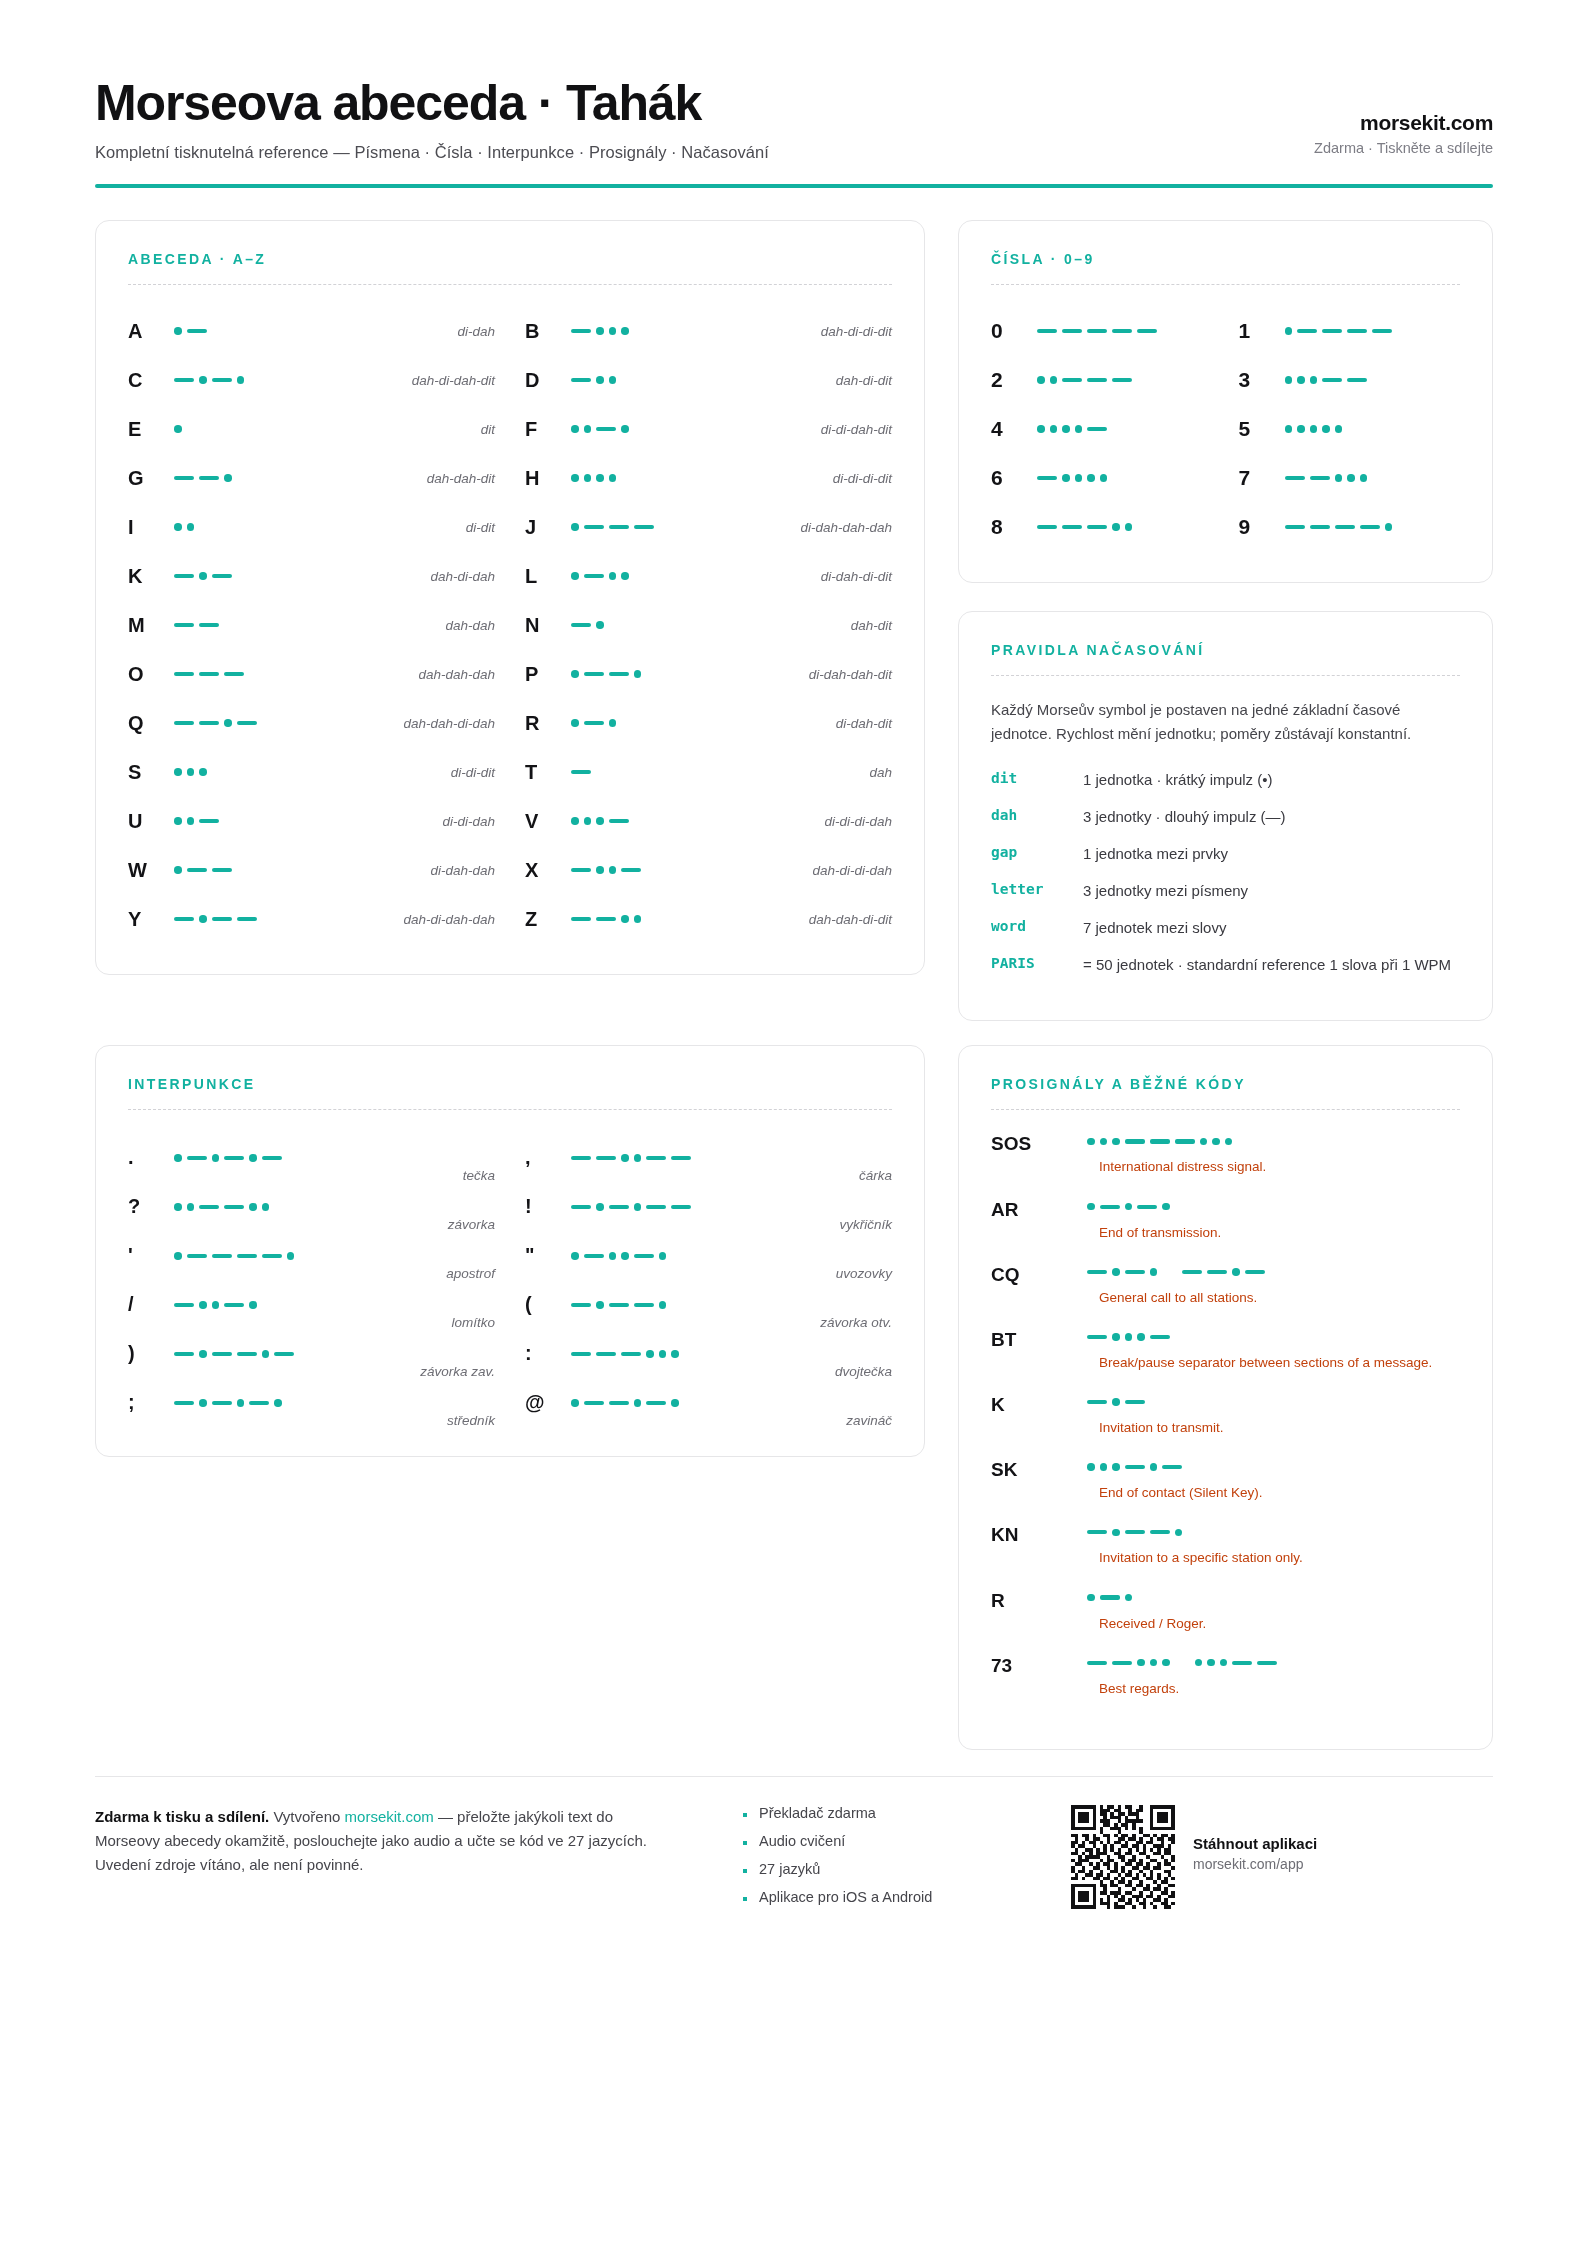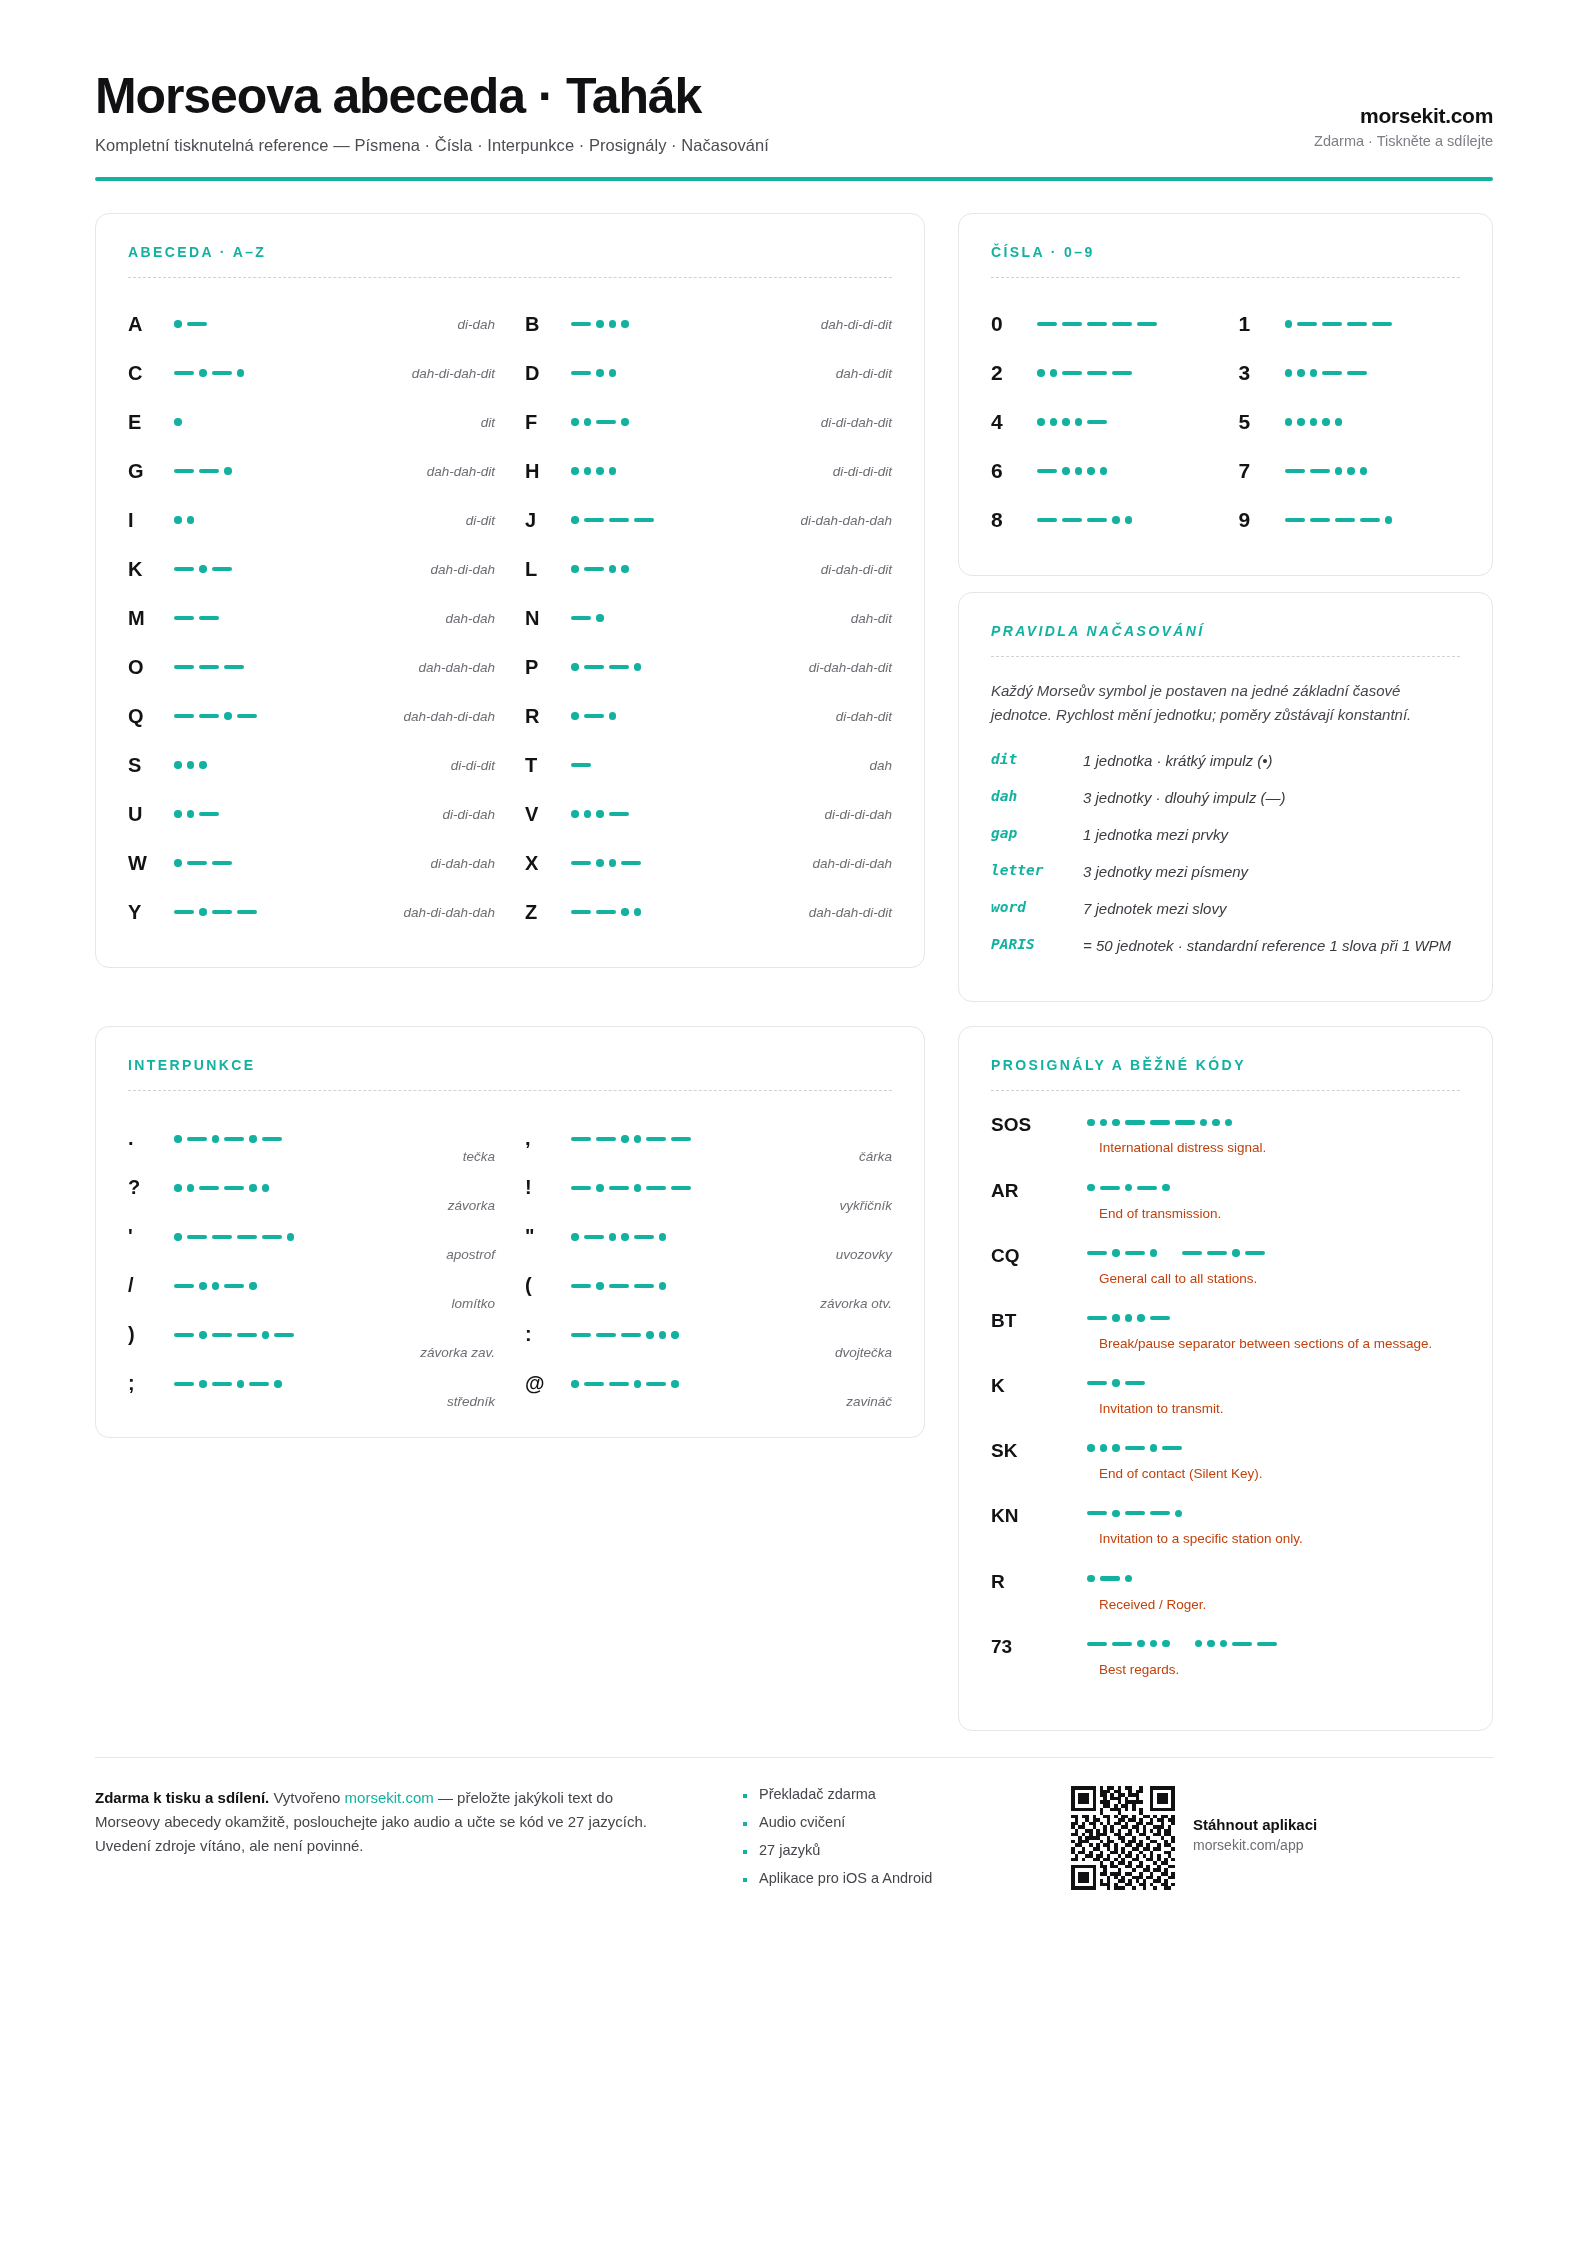--- a/index.html
+++ b/index.html
@@ -4,21 +4,21 @@
 <title>Morseova abeceda · Tahák</title>
 <style>
   html, body { margin:0; padding:0; }
   body {
     width:1588px; height:2246px;
     background:#ffffff;
     font-family:"Liberation Sans", sans-serif;
     color:#1d1d1f;
     -webkit-font-smoothing:antialiased;
   }
-  .page { position:relative; width:1588px; height:1618px; box-sizing:border-box; padding:8px 95px; }
+  .page { position:relative; width:1588px; height:1618px; box-sizing:border-box; padding:15px 95px; }
 
   
   .header { padding-top:62px; display:flex; align-items:flex-end; justify-content:space-between; }
   .header-left { }
   .title { font-size:50px; font-weight:700; letter-spacing:-1.1px; line-height:1.05; margin:0; color:#111113; }
   .subtitle { font-size:16.5px; color:#4c4c52; margin-top:13px; letter-spacing:0.05px; }
   .header-right { text-align:right; padding-bottom:6px; }
   .brand { font-size:21px; font-weight:700; color:#111113; letter-spacing:-0.3px; }
   .brand-sub { font-size:14.5px; color:#7d7d85; margin-top:5px; }
   .rule { height:4px; background:#12b1a0; margin-top:22px; border-radius:2px; }
@@ -538,21 +538,21 @@
                     <span class="dash"></span>
                     <span class="dash"></span>
                     <span class="dot"></span>
                   </span>
                 </div>
               </div>
             </div>
         </div>
       </div>
 
-      <div class="card" style="margin-top:16px;font-style:italic;">
+      <div class="card" style="margin-top:28px;">
         <div class="card-title">PRAVIDLA NAČASOVÁNÍ</div>
         <div class="card-sep"></div>
         <p class="timing-p">Každý Morseův symbol je postaven na jedné základní časové jednotce. Rychlost mění jednotku; poměry zůstávají konstantní.</p>
         <div id="timing-rows">
             <div class="timing-row">
               <div class="timing-key">dit</div>
               <div class="timing-val">1 jednotka · krátký impulz (•)</div>
             </div>
             <div class="timing-row">
               <div class="timing-key">dah</div>

